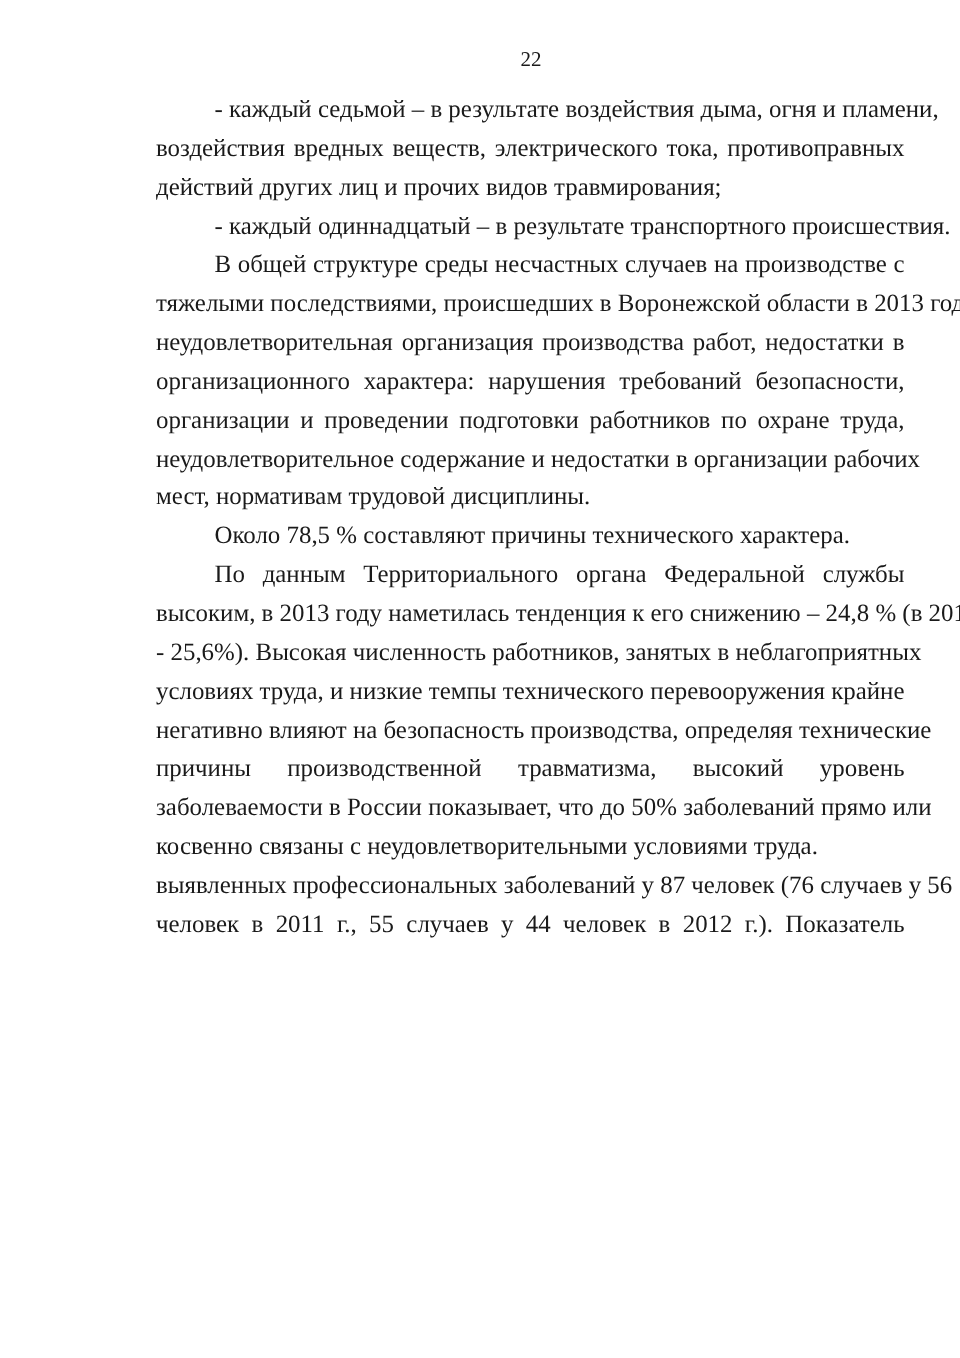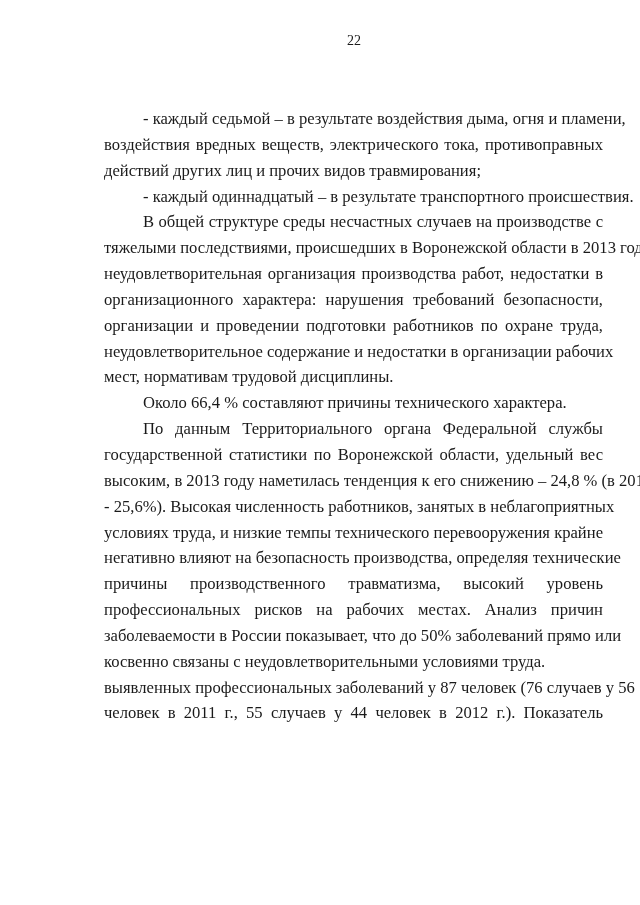--- a/index.html
+++ b/index.html
@@ -1,21 +1,21 @@
 <!DOCTYPE html>
 <html><head>
 <meta charset="utf-8">
 <style>
   html, body { margin:0; padding:0; background:#ffffff; }
   body { width:640px; height:905px; position:relative; overflow:hidden;
          font-family:"Liberation Serif", "DejaVu Serif", serif; color:#1a1a1a; }
   .page-number { position:absolute; top:32px; left:0; width:708px; text-align:center;
                  font-size:14px; line-height:18px; }
   .body-text { position:absolute; top:60px; left:104px; width:499px;
-               font-size:16.6px; line-height:25.85px;margin-top:46px; }
+               font-size:16.6px; line-height:25.85px; }
   .line { display:block; height:25.85px; white-space:nowrap; text-align:justify;
           text-align-last:justify; overflow:visible; }
   .line.last { text-align-last:left; }
   .line.indent { padding-left:39px; }
 </style>
 </head>
 <body>
 
 <div class="page-number">22</div>
 
@@ -24,26 +24,24 @@
   <span class="line">воздействия вредных веществ, электрического тока, противоправных</span>
   <span class="line last">действий других лиц и прочих видов травмирования;</span>
   <span class="line indent last">- каждый одиннадцатый – в результате транспортного происшествия.</span>
   <span class="line indent">В общей структуре среды несчастных случаев на производстве с</span>
   <span class="line">тяжелыми последствиями, происшедших в Воронежской области в 2013 году,</span>
   <span class="line">неудовлетворительная организация производства работ, недостатки в</span>
   <span class="line">организационного характера: нарушения требований безопасности,</span>
   <span class="line">организации и проведении подготовки работников по охране труда,</span>
   <span class="line">неудовлетворительное содержание и недостатки в организации  рабочих</span>
   <span class="line last">мест,  нормативам трудовой дисциплины.</span>
-  <span class="line indent last">Около 66,4 % составляют причины технического характера.</span>
+  <span class="line indent last">Около 78,5 % составляют причины технического характера.</span>
   <span class="line indent">По данным Территориального органа Федеральной службы</span>
-  <span class="line">государственной статистики по Воронежской области, удельный вес</span>
   <span class="line">высоким, в 2013 году наметилась тенденция к его снижению – 24,8 %  (в 2012</span>
   <span class="line">- 25,6%). Высокая численность работников, занятых в неблагоприятных</span>
   <span class="line">условиях труда,  и низкие темпы технического перевооружения крайне</span>
   <span class="line">негативно влияют на безопасность производства, определяя технические</span>
-  <span class="line">причины производственного травматизма, высокий уровень</span>
-  <span class="line">профессиональных рисков на рабочих местах. Анализ причин</span>
+  <span class="line">причины производственной травматизма, высокий уровень</span>
   <span class="line">заболеваемости в России показывает, что до 50% заболеваний прямо или</span>
   <span class="line last">косвенно связаны с неудовлетворительными условиями труда.</span>
   <span class="line">выявленных профессиональных заболеваний у 87 человек (76 случаев у 56</span>
   <span class="line">человек в 2011 г., 55 случаев у 44 человек в 2012 г.). Показатель</span>
 </div>
 
 </body></html>

